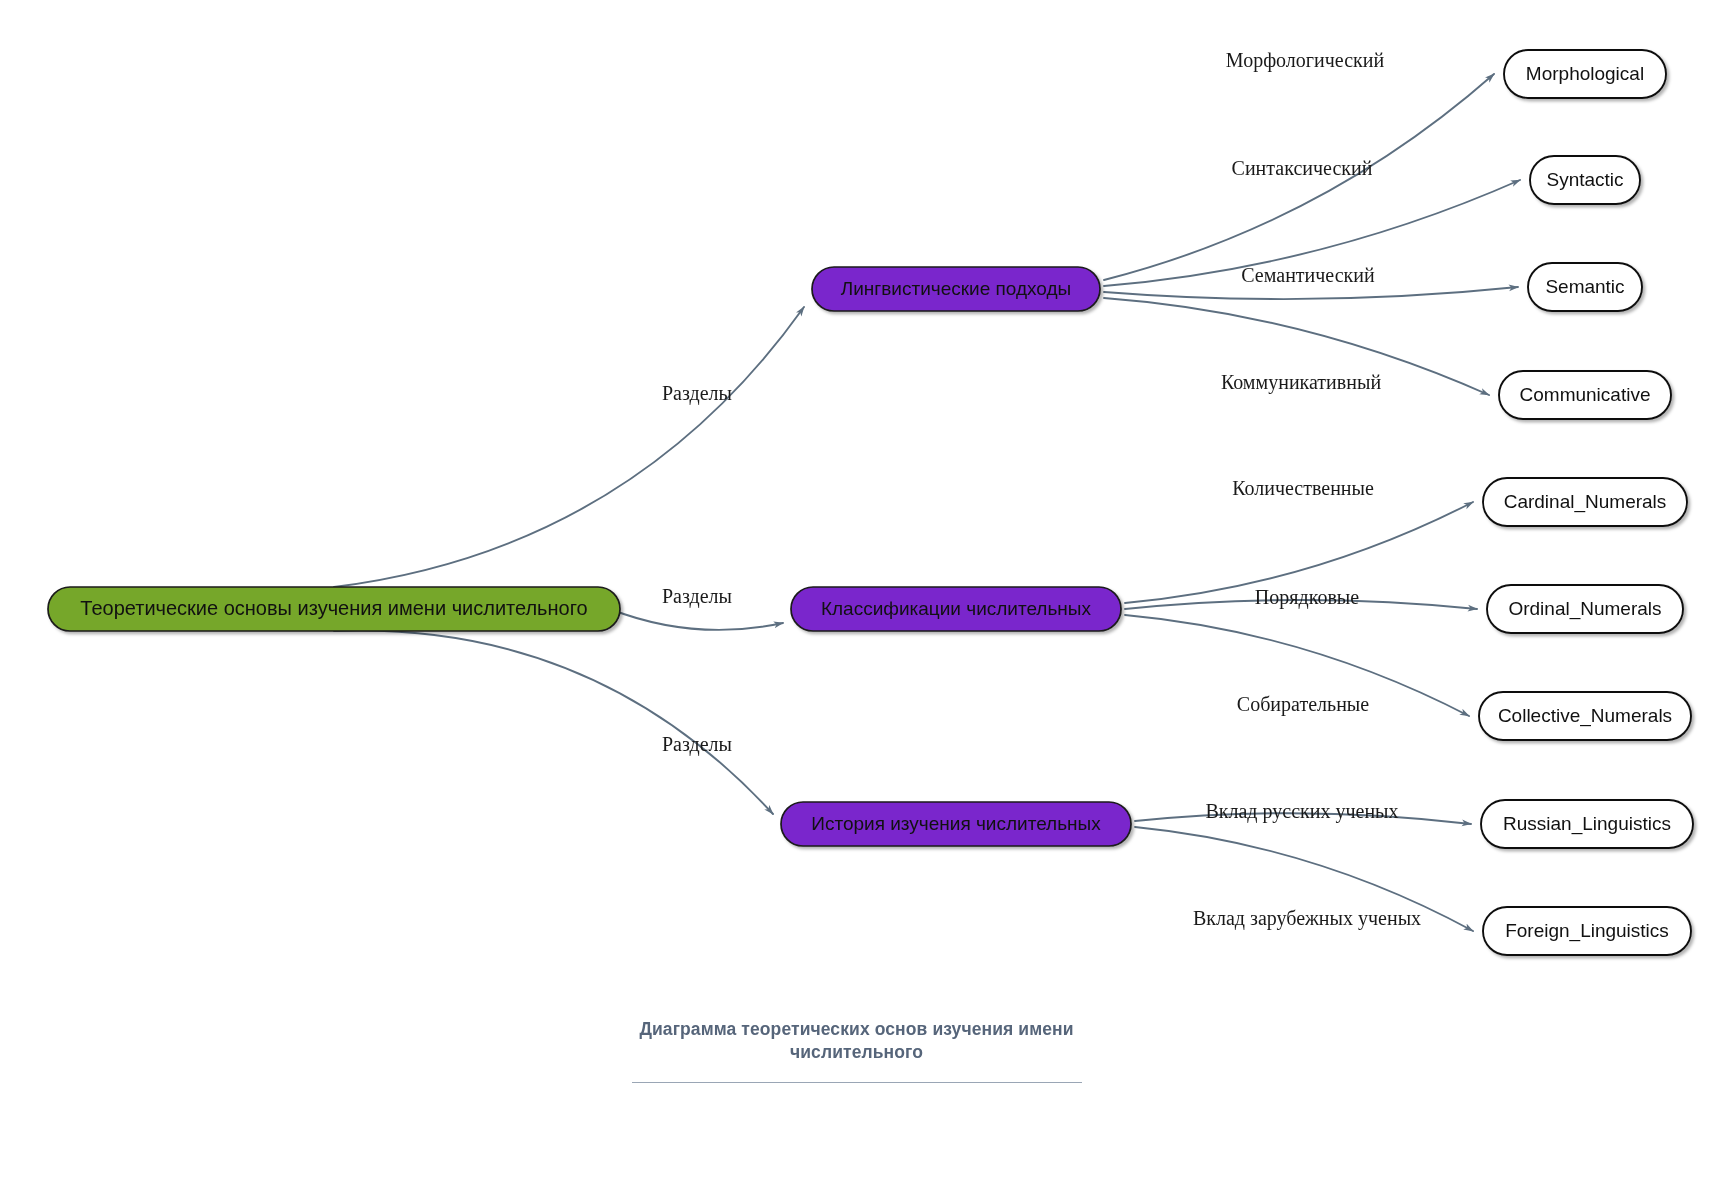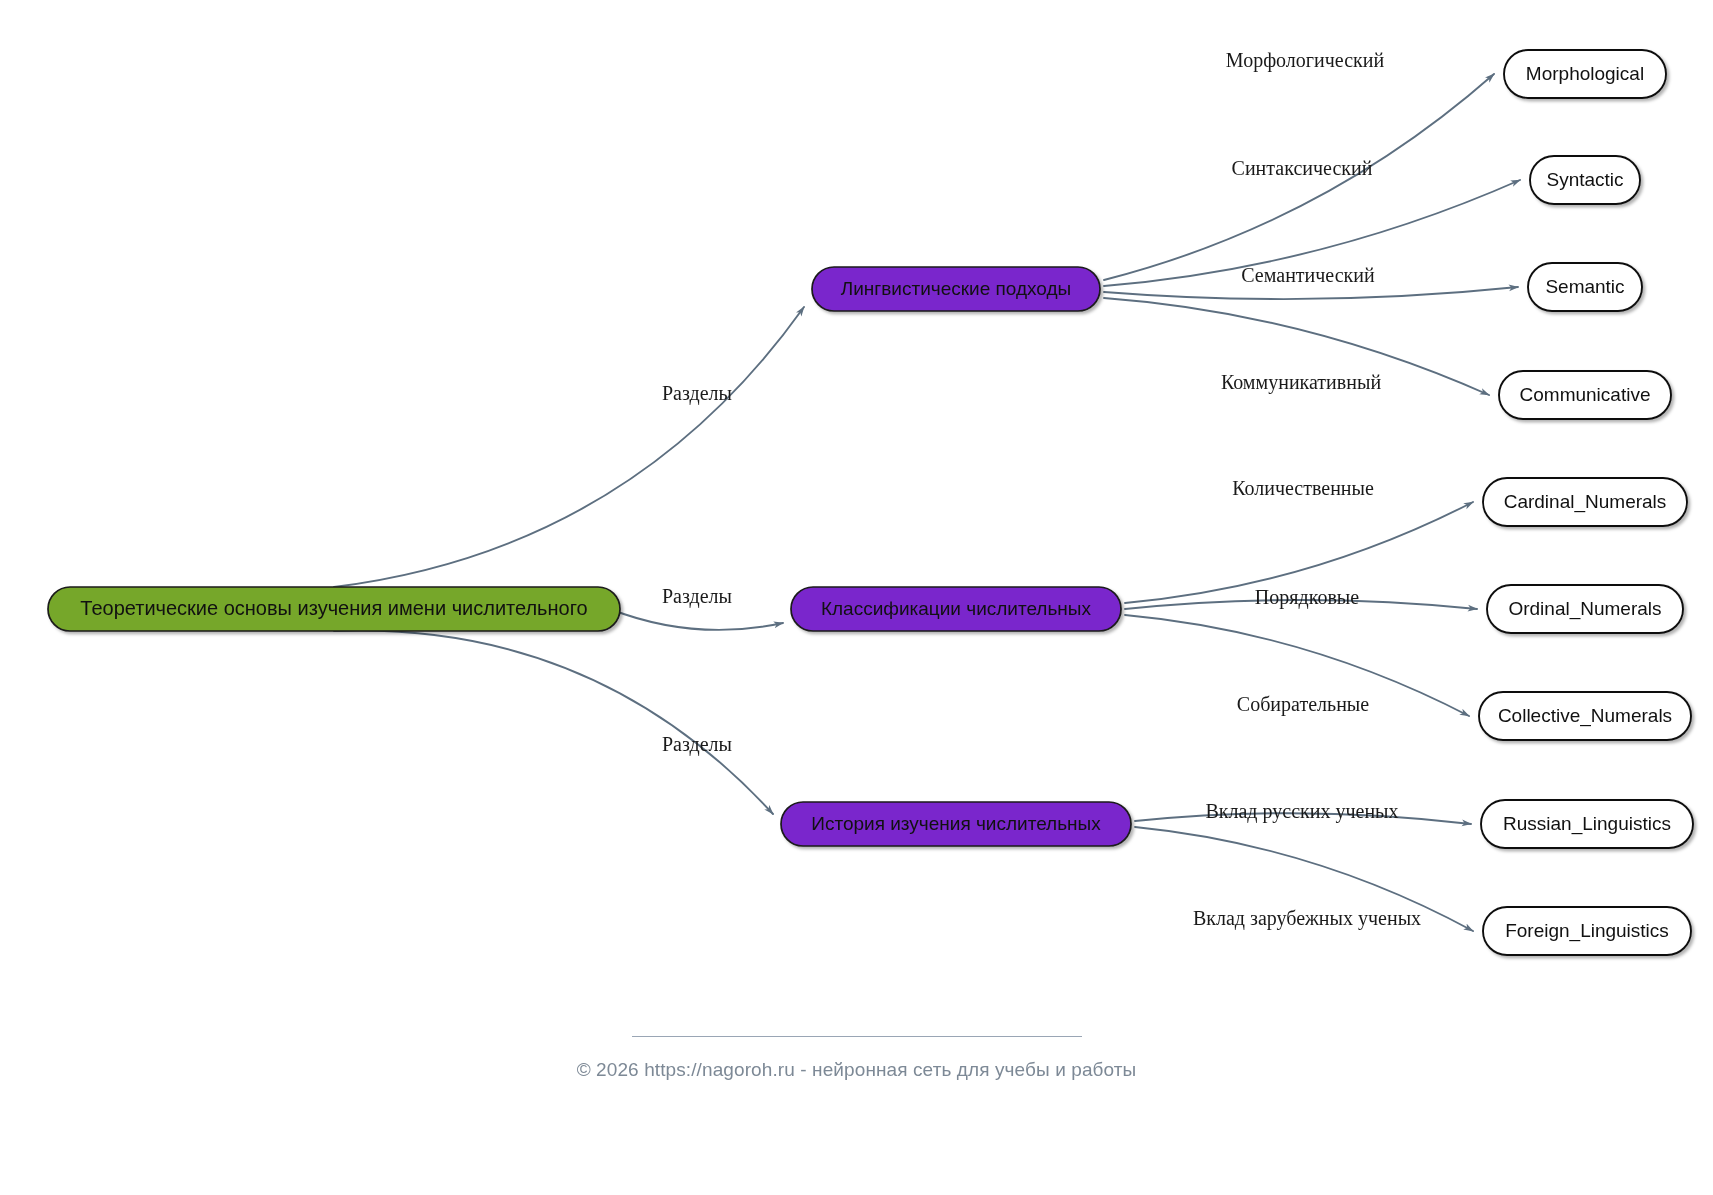--- a/index.html
+++ b/index.html
@@ -187,17 +187,17 @@
         <text x="1303" y="490" class="edge-label">Количественные</text>
         <text x="1307" y="599" class="edge-label">Порядковые</text>
         <text x="1303" y="706" class="edge-label">Собирательные</text>
         <text x="697" y="746" class="edge-label">Разделы</text>
         <text x="1302" y="813" class="edge-label">Вклад русских ученых</text>
         <text x="1307" y="920" class="edge-label">Вклад зарубежных ученых</text>
       </g>
   </svg>
 
   <div class="caption-block">
+    <div class="caption-title">Диаграмма теоретических основ изучения имени числительного</div>
     <div class="caption-rule"></div>
-    <div class="caption-credit">© 2026 https://nagoroh.ru - нейронная сеть для учебы и работы</div>
   </div>
 
 </div>
 
 </body></html>

